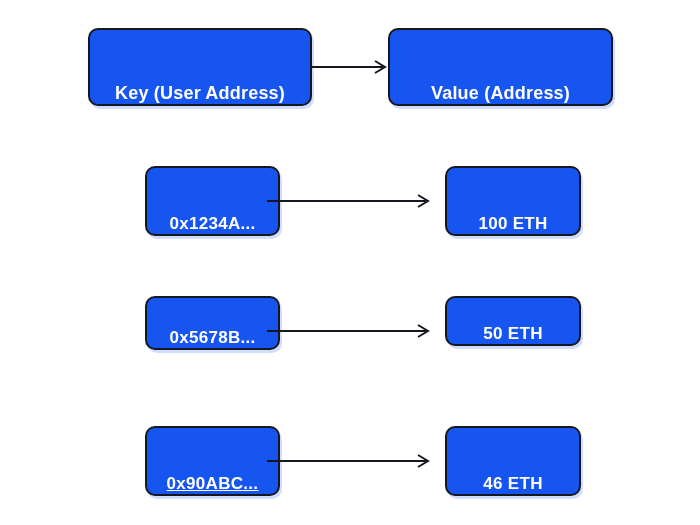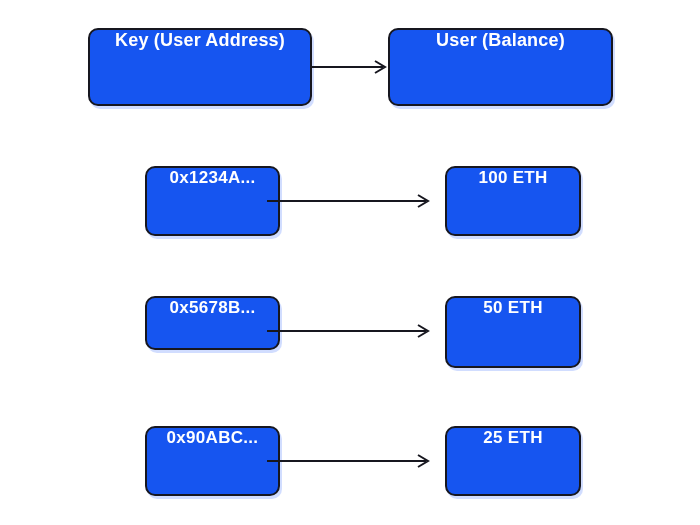--- a/index.html
+++ b/index.html
@@ -15,21 +15,21 @@
     background: var(--background, #ffffff);
     overflow: hidden;
   }
   .box {
     position: absolute;
     background: var(--box-fill, #1655f0);
     border: 2px solid var(--box-border, #17171f);
     border-radius: 10px;
     box-sizing: border-box;
     display: flex;
-    align-items: flex-start;
+    align-items: flex-end;
     justify-content: center;
     color: var(--box-text, #ffffff);
     font-weight: bold;
     box-shadow: 2px 3px 0 rgba(140, 170, 255, 0.40);
   }
   .box-header { font-size: 18px; letter-spacing: 0.2px; }
   .box-row    { font-size: 17px; letter-spacing: 0.3px; margin-left: 13px; }
   .arrow {
     position: absolute;
     color: var(--arrow, #17171f);
@@ -44,21 +44,21 @@
   <div class="box box-header" style="left:88px; top:28px; width:224px; height:78px;">
     <span>Key (User Address)</span>
   </div>
   <div class="arrow" style="left:311px; top:59px;">
     <svg width="78" height="16" viewBox="0 0 78 16">
       <line x1="0" y1="8" x2="72" y2="8" stroke="currentColor" stroke-width="2"></line>
       <polyline points="64,2 74,8 64,14" fill="none" stroke="currentColor" stroke-width="2"></polyline>
     </svg>
   </div>
   <div class="box box-header" style="left:388px; top:28px; width:225px; height:78px;">
-    <span>User (Balance)</span>
+    <span>Value (Address)</span>
   </div>
 
   <div class="box box-row" style="left:132px; top:166px; width:135px; height:70px;">
     <span>0x1234A...</span>
   </div>
   <div class="arrow" style="left:267px; top:193px;">
     <svg width="165" height="16" viewBox="0 0 165 16">
       <line x1="0" y1="8" x2="159" y2="8" stroke="currentColor" stroke-width="2"></line>
       <polyline points="151,2 161,8 151,14" fill="none" stroke="currentColor" stroke-width="2"></polyline>
     </svg>
@@ -69,30 +69,30 @@
 
   <div class="box box-row" style="left:132px; top:296px; width:135px; height:54px;">
     <span>0x5678B...</span>
   </div>
   <div class="arrow" style="left:267px; top:323px;">
     <svg width="165" height="16" viewBox="0 0 165 16">
       <line x1="0" y1="8" x2="159" y2="8" stroke="currentColor" stroke-width="2"></line>
       <polyline points="151,2 161,8 151,14" fill="none" stroke="currentColor" stroke-width="2"></polyline>
     </svg>
   </div>
-  <div class="box box-row" style="left:432px; top:296px; width:136px; height:72px;">
+  <div class="box box-row" style="left:432px; top:296px; width:136px; height:50px;">
     <span>50 ETH</span>
   </div>
 
-  <div class="box box-row" style="left:132px; top:426px; width:135px; height:70px;">
+  <div class="box box-row" style="left:132px; top:426px; width:135px; height:70px;text-decoration:underline;">
     <span>0x90ABC...</span>
   </div>
   <div class="arrow" style="left:267px; top:453px;">
     <svg width="165" height="16" viewBox="0 0 165 16">
       <line x1="0" y1="8" x2="159" y2="8" stroke="currentColor" stroke-width="2"></line>
       <polyline points="151,2 161,8 151,14" fill="none" stroke="currentColor" stroke-width="2"></polyline>
     </svg>
   </div>
   <div class="box box-row" style="left:432px; top:426px; width:136px; height:70px;">
-    <span>25 ETH</span>
+    <span>46 ETH</span>
   </div>
 
 </div>
 
 </body></html>

